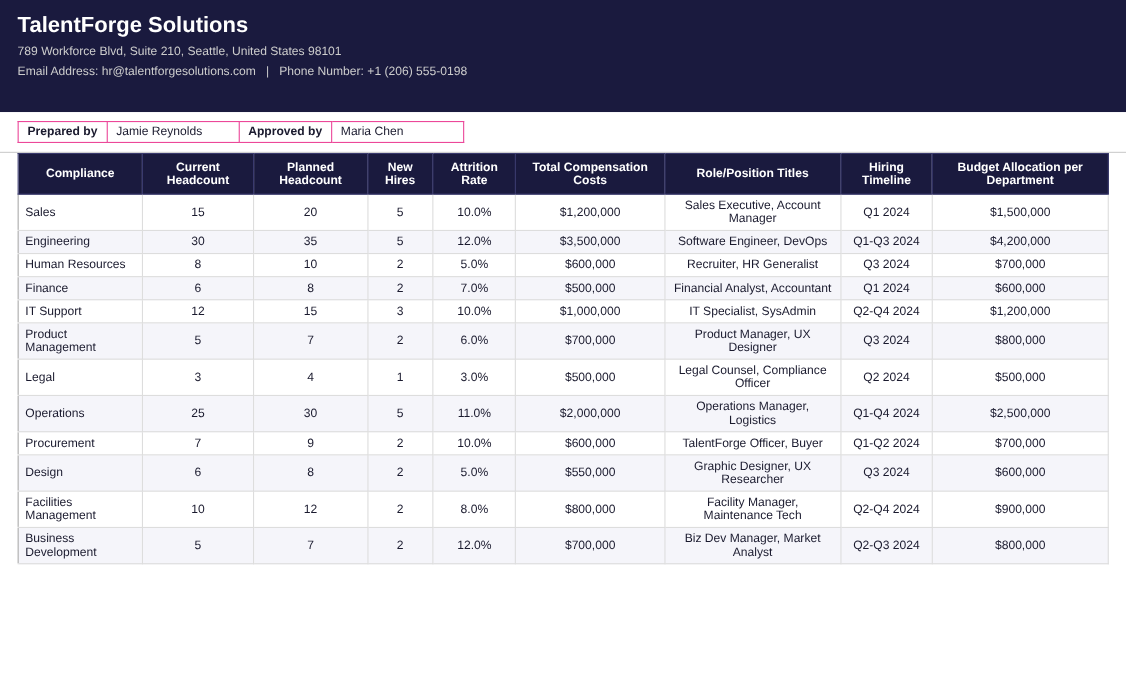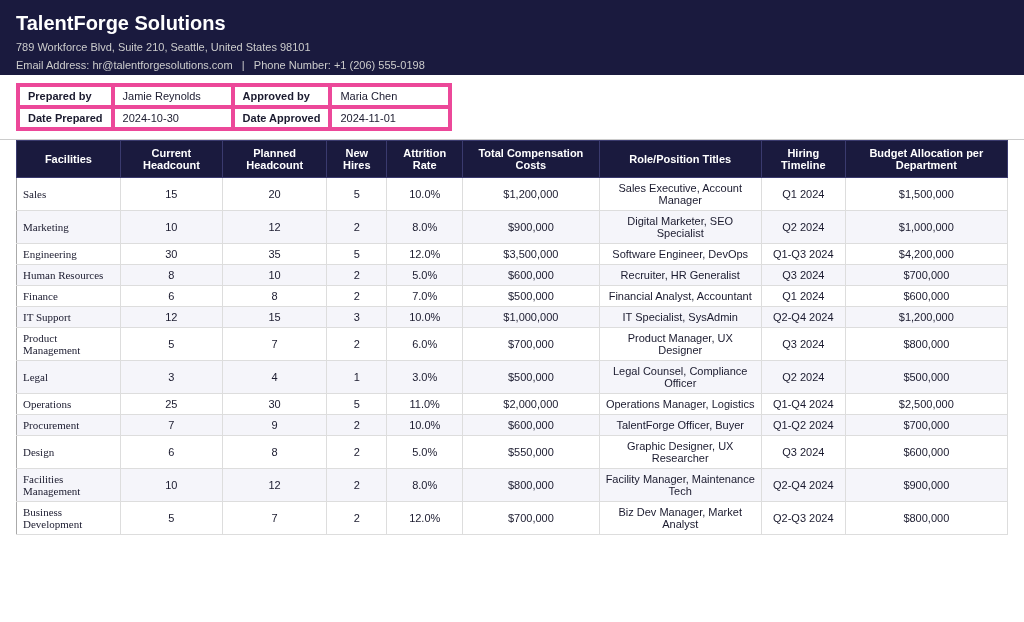--- a/index.html
+++ b/index.html
@@ -8,21 +8,21 @@
       background: #ffffff;
       color: #1a1a2e;
       font-size: 12px;
       width: 1024px;
       min-height: 622px;
       overflow-x: hidden;
     }
     .header-section {
       background: #1a1a3e;
       color: white;
-      padding: 12px 16px 1px 16px;
+      padding: 12px 16px 28px 16px;
     }
     .company-name {
       font-size: 20px;
       font-weight: bold;
       margin-bottom: 4px;
     }
     .company-details {
       font-size: 11px;
       color: #ccc;
       line-height: 1.6;
@@ -31,21 +31,21 @@
       padding: 8px 16px;
       background: #fff;
       border-bottom: 1px solid #ccc;
     }
     .meta-table {
       border-collapse: collapse;
       border: 1px solid #555;
     }
     .meta-table td {
       padding: 3px 8px;
-      border: 4px solid #ec4899;
+      border: 1px solid #ec4899;
       font-size: 11px;
     }
     .meta-label {
       font-weight: bold;
       background: #fff;
       white-space: nowrap;
     }
     .meta-value {
       min-width: 120px;
     }
@@ -81,21 +81,20 @@
       padding: 4px 6px;
       font-size: 11px;
       border-bottom: 1px solid #ddd;
       border-right: 1px solid #ddd;
       text-align: center;
       vertical-align: middle;
     }
     .main-table tbody td:first-child {
       text-align: left;
       font-weight: 500;
-      font-family: Liberation Serif, serif;
     }
     .main-table tbody td.role-col {
       text-align: center;
     }
   </style>
 </head>
 <body>
 
 <div class="header-section">
   <div class="company-name">TalentForge Solutions</div>
@@ -111,35 +110,29 @@
 
 <div class="meta-section">
   <table class="meta-table">
     <tbody>
         <tr>
       <td class="meta-label">Prepared by</td>
       <td class="meta-value">Jamie Reynolds</td>
       <td class="meta-label">Approved by</td>
       <td class="meta-value">Maria Chen</td>
     </tr>
-    <tr>
-      <td class="meta-label">Date Prepared</td>
-      <td class="meta-value">2024-10-30</td>
-      <td class="meta-label">Date Approved</td>
-      <td class="meta-value">2024-11-01</td>
-    </tr>
   </tbody>
     </table>
 </div>
 
 <div class="main-table-wrapper">
   <table class="main-table">
     <thead>
       <tr>
-      <th>Facilities</th>
+      <th>Compliance</th>
           <th>Current Headcount</th>
           <th>Planned Headcount</th>
           <th>New Hires</th>
           <th>Attrition Rate</th>
           <th>Total Compensation Costs</th>
           <th>Role/Position Titles</th>
           <th>Hiring Timeline</th>
           <th>Budget Allocation per Department</th>
         </tr>
     </thead>
@@ -147,31 +140,20 @@
     <tr>
           <td>Sales</td>
           <td>15</td>
           <td>20</td>
           <td>5</td>
           <td>10.0%</td>
           <td>$1,200,000</td>
           <td class="role-col">Sales Executive, Account Manager</td>
           <td>Q1 2024</td>
           <td>$1,500,000</td>
-        </tr>
-        <tr>
-          <td>Marketing</td>
-          <td>10</td>
-          <td>12</td>
-          <td>2</td>
-          <td>8.0%</td>
-          <td>$900,000</td>
-          <td class="role-col">Digital Marketer, SEO Specialist</td>
-          <td>Q2 2024</td>
-          <td>$1,000,000</td>
         </tr>
         <tr>
           <td>Engineering</td>
           <td>30</td>
           <td>35</td>
           <td>5</td>
           <td>12.0%</td>
           <td>$3,500,000</td>
           <td class="role-col">Software Engineer, DevOps</td>
           <td>Q1-Q3 2024</td>

